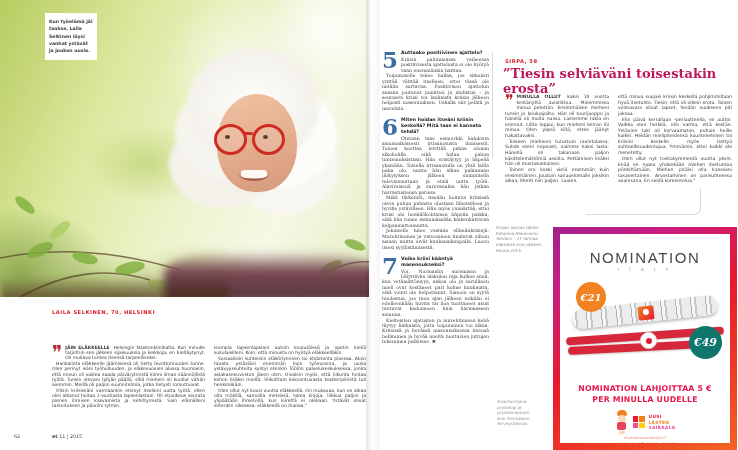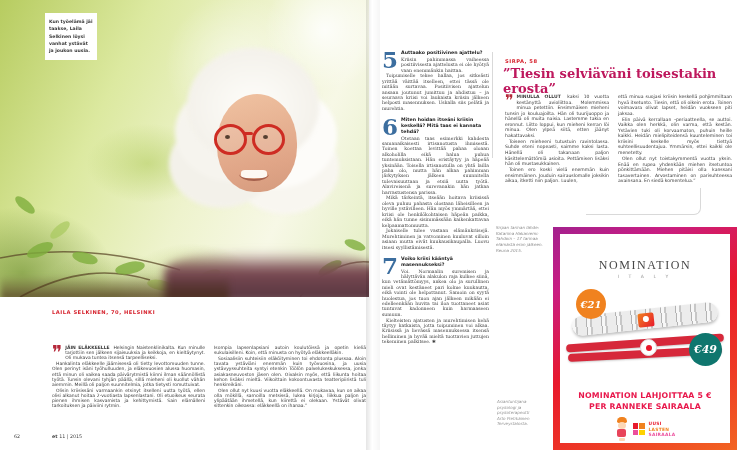--- a/index.html
+++ b/index.html
@@ -77,21 +77,21 @@
   .sp-col p{margin:0 0 .5px 0;text-indent:4px;}
   .sp-col p:first-child{text-indent:0;}
   .sp-col1{left:505px;top:94px;width:104px;}
   .sp-col2{left:618px;top:94px;width:114px;}
   .source{left:496px;top:225px;width:58px;font-size:4.1px;font-style:italic;color:#8d8d8d;line-height:1.4;}
 
   
   .ad{left:553px;top:227px;width:184px;height:223px;padding:7px;box-sizing:border-box;
     background:linear-gradient(150deg,#a3218e 0%,#c91d82 20%,#e8192c 48%,#ee3c25 76%,#f26522 100%);}
   .ad-inner{position:relative;width:100%;height:100%;background:#fff;text-align:center;overflow:hidden;}
-  .brand{margin-top:24px;font-size:12px;font-weight:300;letter-spacing:1.6px;color:#474747;font-family:Liberation Serif, serif;}
+  .brand{margin-top:15px;font-size:15px;font-weight:300;letter-spacing:1.6px;color:#474747;font-family:Liberation Sans, sans-serif;}
   .brand-sub{font-size:4.6px;letter-spacing:4px;color:#9a9a9a;margin-top:1px;}
   .brace{position:relative;height:88px;margin-top:4px;}
   .chain{position:absolute;left:12px;top:26px;width:146px;height:20px;border-radius:12px;transform:rotate(-6deg);
     background:repeating-linear-gradient(90deg,#f7f7f7 0 3px,#c7c7c7 3px 5px,#ececec 5px 14px,#b3b3b3 14px 15px);
     box-shadow:0 2px 3px rgba(0,0,0,.25);}
   .chain-charm{position:absolute;left:78px;top:30px;width:16px;height:14px;border-radius:2px;transform:rotate(-6deg);
     background:linear-gradient(135deg,#f0821f,#e8192c);}
   .chain-charm i{position:absolute;left:5px;top:3px;width:6px;height:6px;background:#fff;border-radius:50%;}
   .redband{position:absolute;background:#d6283a;border-radius:6px;box-shadow:0 1px 2px rgba(0,0,0,.2);}
   .rb1{left:6px;top:56px;width:158px;height:8px;transform:rotate(-4deg);}
@@ -245,21 +245,21 @@
         <div class="redband rb1"></div>
         <div class="redband rb2"></div>
         <div class="white-charm">
             <i></i>
           </div>
         <div class="badge b32">€21</div>
         <div class="badge b49">€49</div>
       </div>
       <div class="claim">
         <div>NOMINATION LAHJOITTAA 5 €</div>
-        <div>PER RANNEKE SAIRAALA</div>
+        <div>PER MINULLA UUDELLE</div>
       </div>
       <div class="charity">
         <div class="mascot">
           <div class="helmet"></div>
             <div class="mface"></div>
             <div class="mbody"></div>
             <div class="mlegs"></div>
         </div>
         <div class="cgrid">
           <i style="background:#e8192c"></i>

